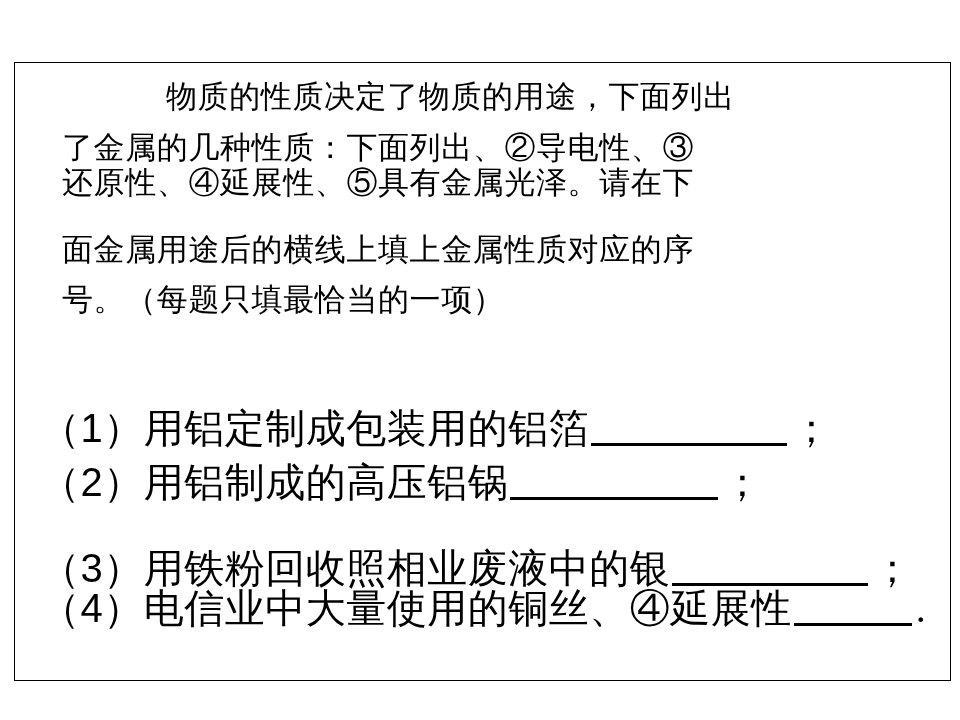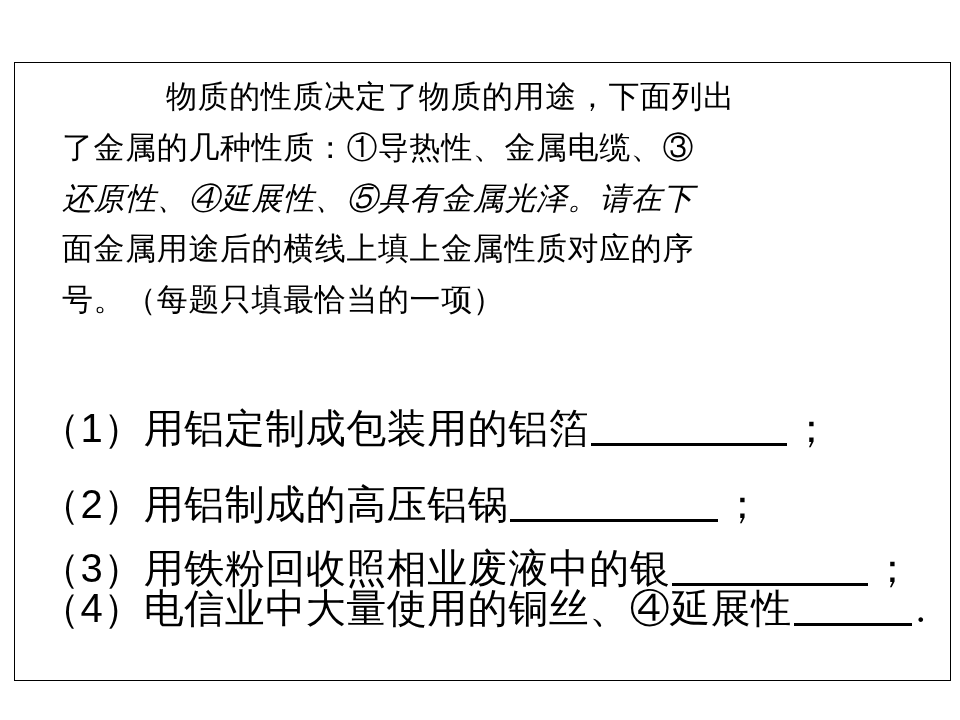--- a/index.html
+++ b/index.html
@@ -57,30 +57,30 @@
     .punct {
       font-family: "Liberation Serif", serif;
     }
   </style>
 </head>
 <body>
 
 <div class="frame"></div>
 
 <div class="para-line first" style="top:76px;">物质的性质决定了物质的用途，下面列出</div>
-<div class="para-line" style="top:127px;">了金属的几种性质：①导热性、金属电缆、③</div>
-<div class="para-line" style="top:178px;font-style:italic;">还原性、④延展性、⑤具有金属光泽。请在下</div>
-<div class="para-line" style="top:229px;font-family:Liberation Serif, serif;">面金属用途后的横线上填上金属性质对应的序</div>
+<div class="para-line" style="top:127px;">了金属的几种性质：下面列出、②导电性、③</div>
+<div class="para-line" style="top:162px;">还原性、④延展性、⑤具有金属光泽。请在下</div>
+<div class="para-line" style="top:229px;">面金属用途后的横线上填上金属性质对应的序</div>
 <div class="para-line" style="top:280px;font-family:Liberation Serif, serif;">号。（每题只填最恰当的一项）</div>
 
 <div class="item-line" style="top:408px;">
   <span class="paren-num">（1）</span><span>用铝定制成包装用的铝箔</span><span class="blank" style="width:196px;"></span><span class="punct">；</span>
 </div>
 
-<div class="item-line" style="top:484px;">
+<div class="item-line" style="top:462px;">
   <span class="paren-num">（2）</span><span>用铝制成的高压铝锅</span><span class="blank" style="width:208px;"></span><span class="punct">；</span>
 </div>
 
 <div class="item-line" style="top:548px;">
   <span class="paren-num">（3）</span><span>用铁粉回收照相业废液中的银</span><span class="blank" style="width:196px;"></span><span class="punct">；</span>
 </div>
 
 <div class="item-line" style="top:588px;">
   <span class="paren-num">（4）</span><span>电信业中大量使用的铜丝、④延展性</span><span class="blank" style="width:118px;"></span><span class="punct">.</span>
 </div>

